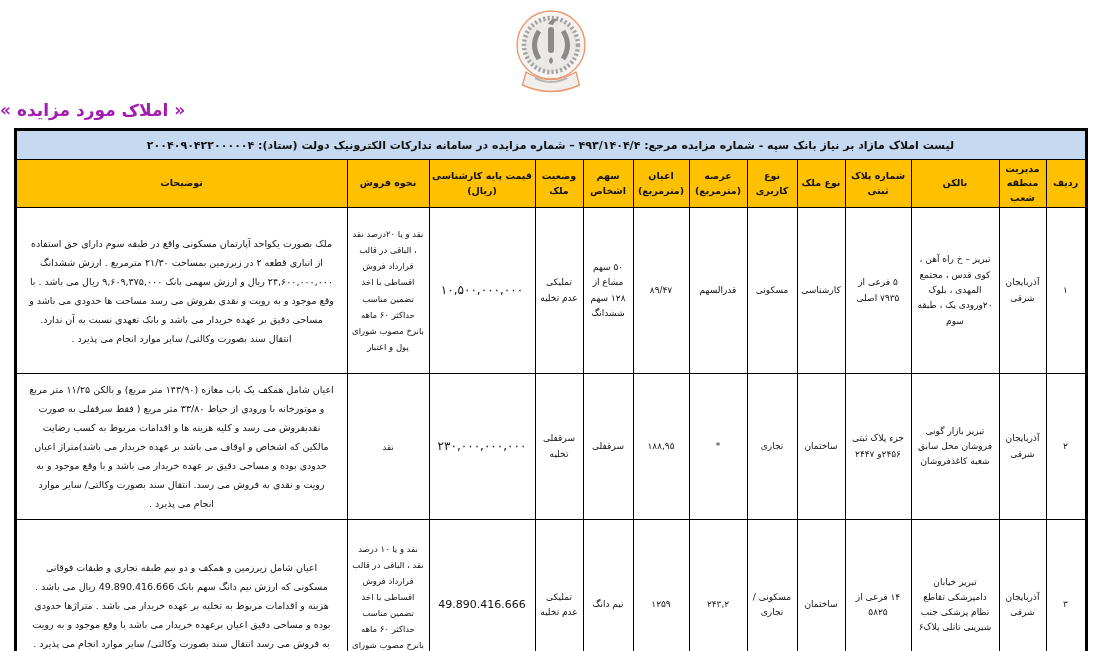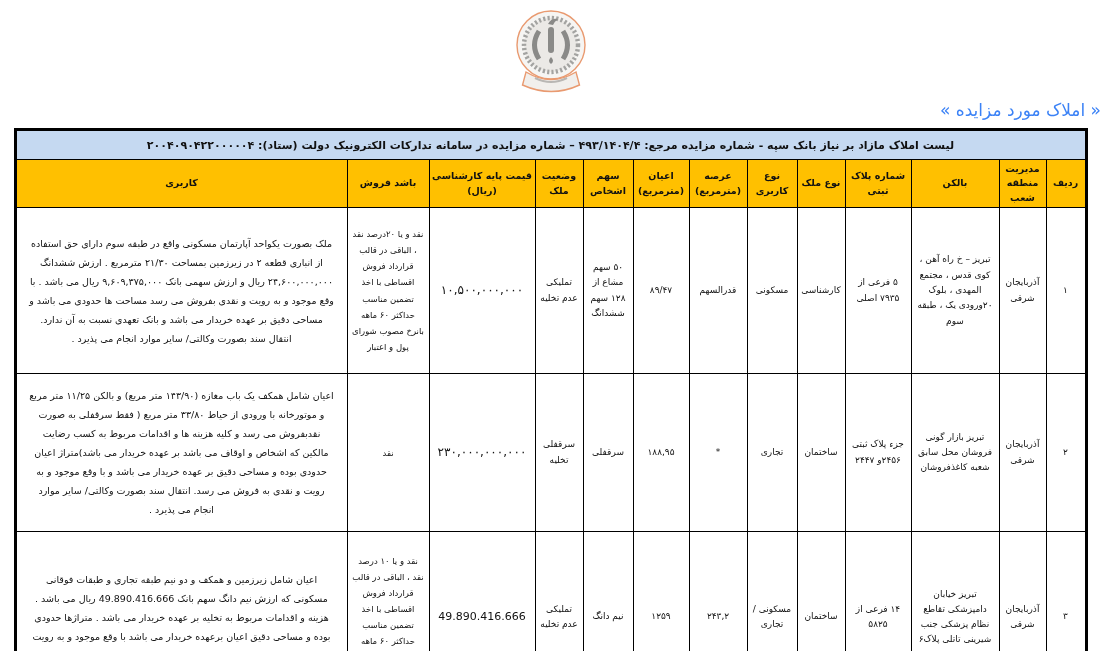--- a/index.html
+++ b/index.html
@@ -6,21 +6,21 @@
   html,body { background:#ffffff; }
   body {
     width:1101px; height:651px; overflow:hidden;
     font-family:"DejaVu Sans", sans-serif;
     direction:rtl;
   }
   .page { width:1101px; height:651px; padding-top:6px; position:relative; }
   .header-block { text-align:center; }
   .logo-wrap { display:block; height:92px; }
   .page-title {
-    text-align:right; color:#3b82f6; font-weight:normal;
+    text-align:left; color:#a21caf; font-weight:bold;
     font-size:17px; letter-spacing:.5px; margin:2px 0 8px 0;
   }
   table.auction {
     width:1074px; margin:0 auto; border-collapse:collapse;
     table-layout:fixed; direction:rtl; border:3px solid #000;
   }
   th, td {
     border:1px solid #000; text-align:center; vertical-align:middle;
     overflow:hidden; word-wrap:break-word;
   }
@@ -30,21 +30,21 @@
     margin-left:38px;
   }
   tr.head-row th {
     background:#ffc000; height:48px; font-size:9.5px; font-weight:bold; color:#111;
     padding:2px 1px; line-height:1.5;
   }
   td { font-size:9px; line-height:1.7; padding:2px 2px; color:#111; }
   tr.r1 { height:145px; }
   tr.r2 { height:110px; }
   tr.r3 { height:172px; }
-  td.notes { font-size:9.5px; line-height:2.0; padding:12px 12px; }
+  td.notes { font-size:9.5px; line-height:2.0; padding:6px 12px; }
   td.sale  { font-size:8.5px; line-height:1.9; padding:18px 4px; }
   td.price { font-size:12px; }
   td.price.latin { font-size:11px; font-family:"DejaVu Sans", sans-serif; }
   
   col.c-radif   { width:40px; }
   col.c-region  { width:47px; }
   col.c-address { width:88px; }
   col.c-plate   { width:66px; }
   col.c-ptype   { width:48px; }
   col.c-usage   { width:50px; }
@@ -103,22 +103,22 @@
         <th>مدیریت منطقه شعب</th>
         <th>بالکن</th>
         <th>شماره پلاک ثبتی</th>
         <th>نوع ملک</th>
         <th>نوع کاربری</th>
         <th>عرصه (مترمربع)</th>
         <th>اعیان (مترمربع)</th>
         <th>سهم اشخاص</th>
         <th>وضعیت ملک</th>
         <th>قیمت پایه کارشناسی (ریال)</th>
-        <th>باشد فروش</th>
-        <th>کاربری</th>
+        <th>نحوه فروش</th>
+        <th>توضیحات</th>
       </tr>
     </thead>
     <tbody>
       <tr class="r1">
         <td>۱</td>
         <td>آذربایجان شرقی</td>
         <td>تبریز – خ راه آهن ، کوی قدس ، مجتمع المهدی ، بلوک ۲۰ورودی یک ، طبقه سوم</td>
         <td>۵ فرعی از ۷۹۳۵ اصلی</td>
         <td>کارشناسی</td>
         <td>مسکونی</td>

